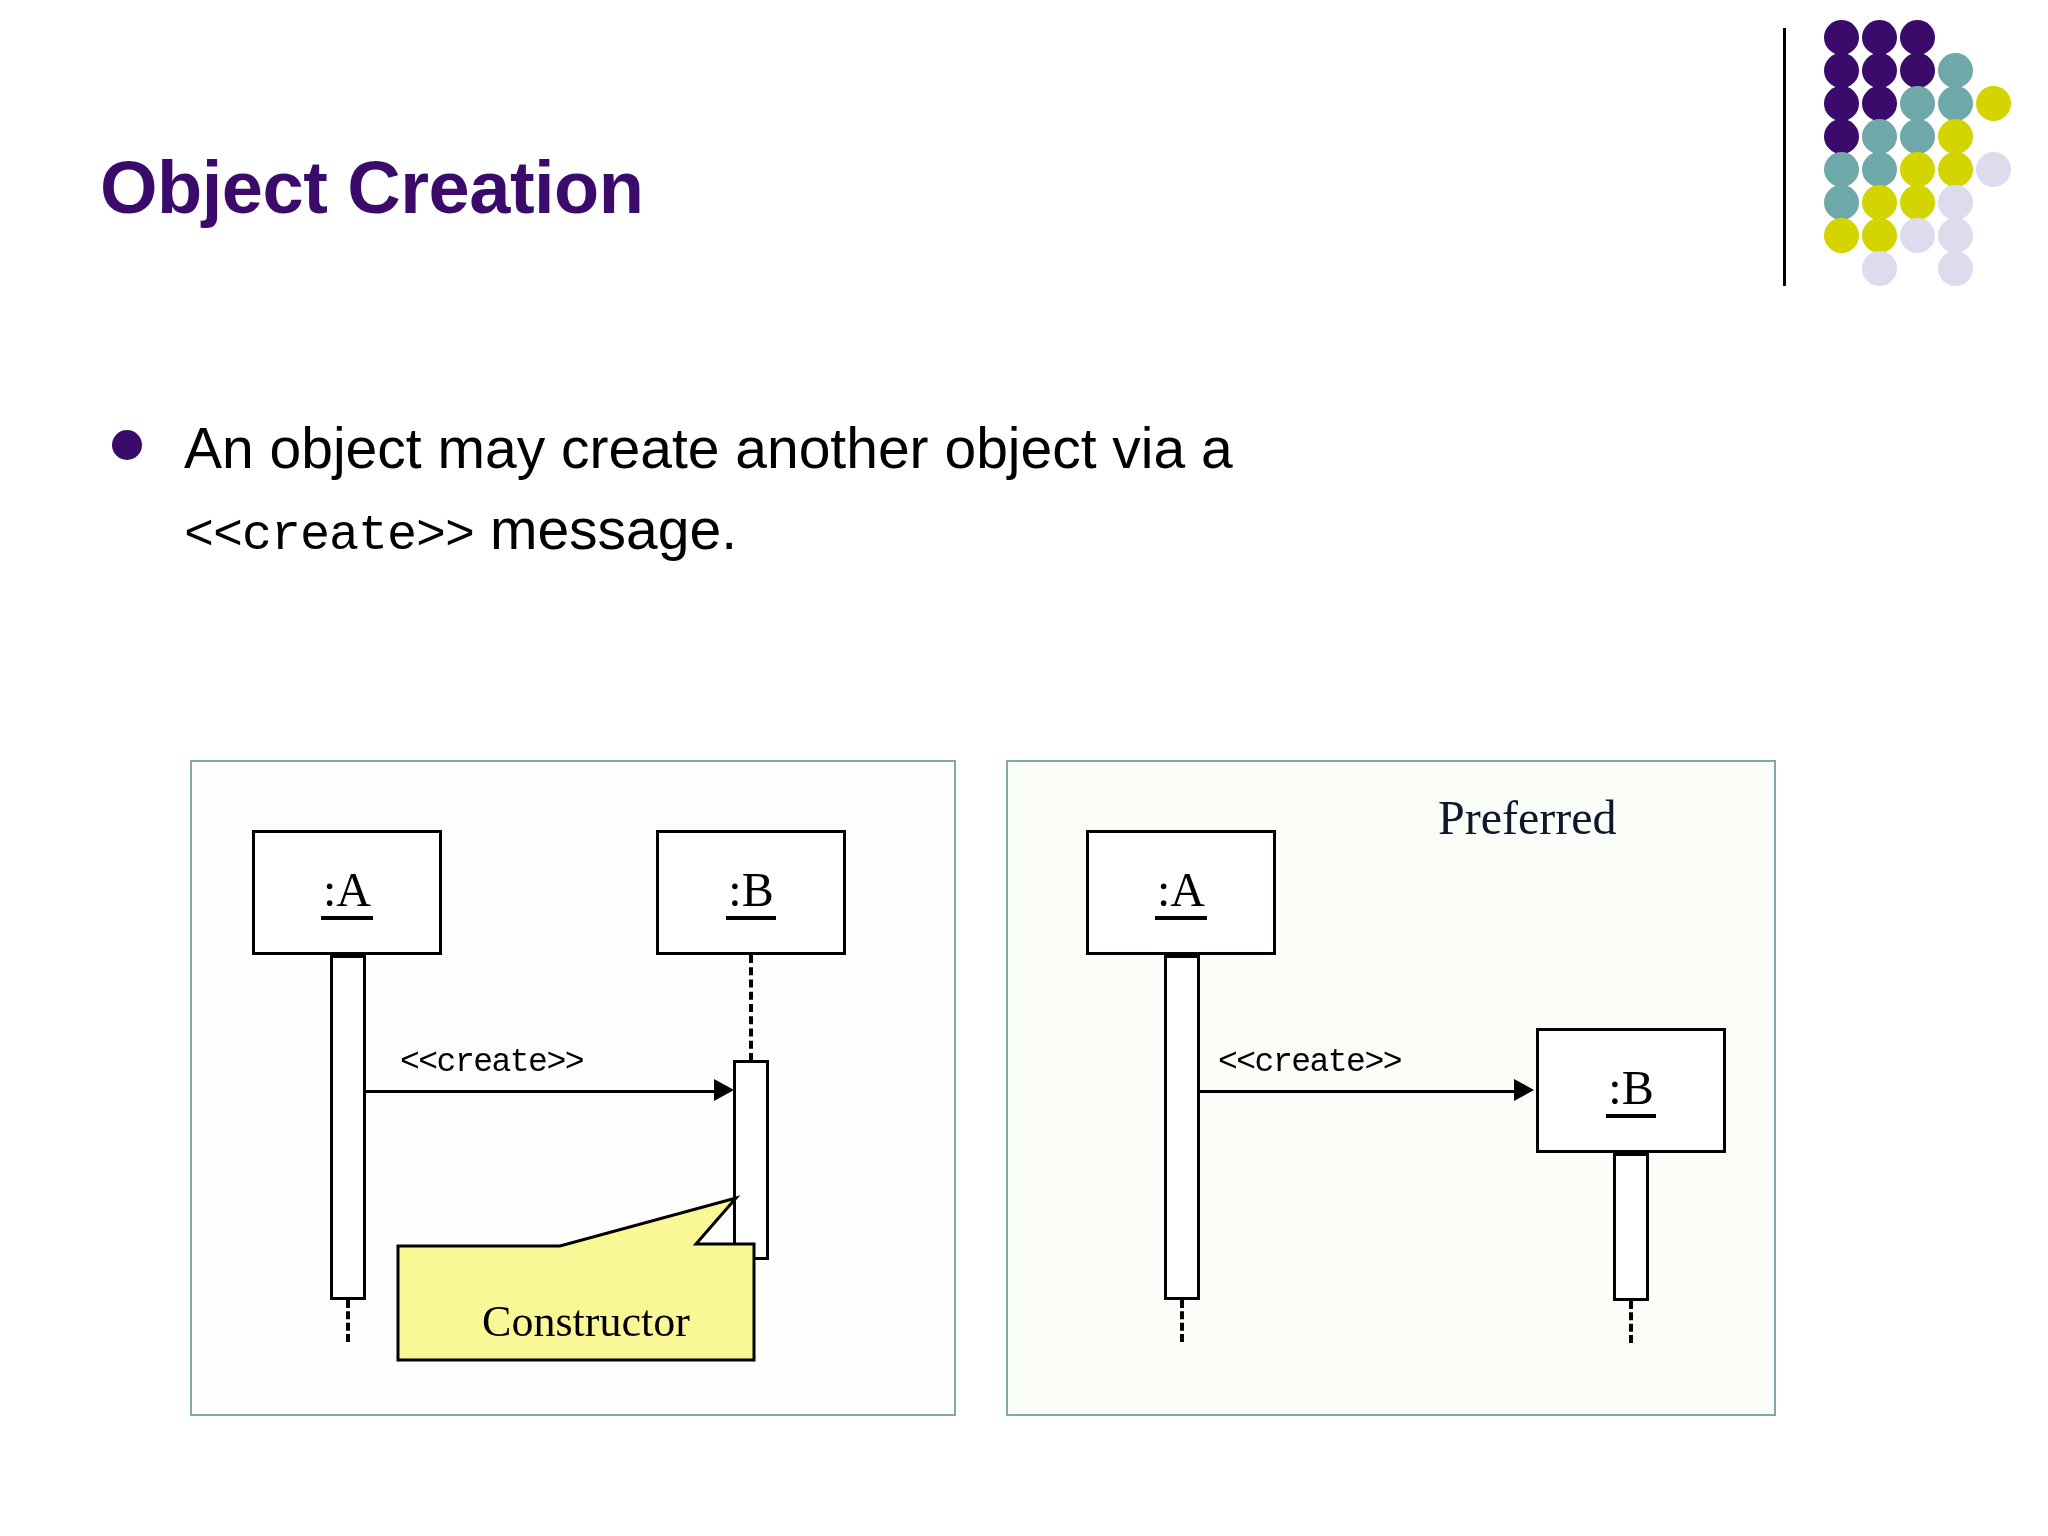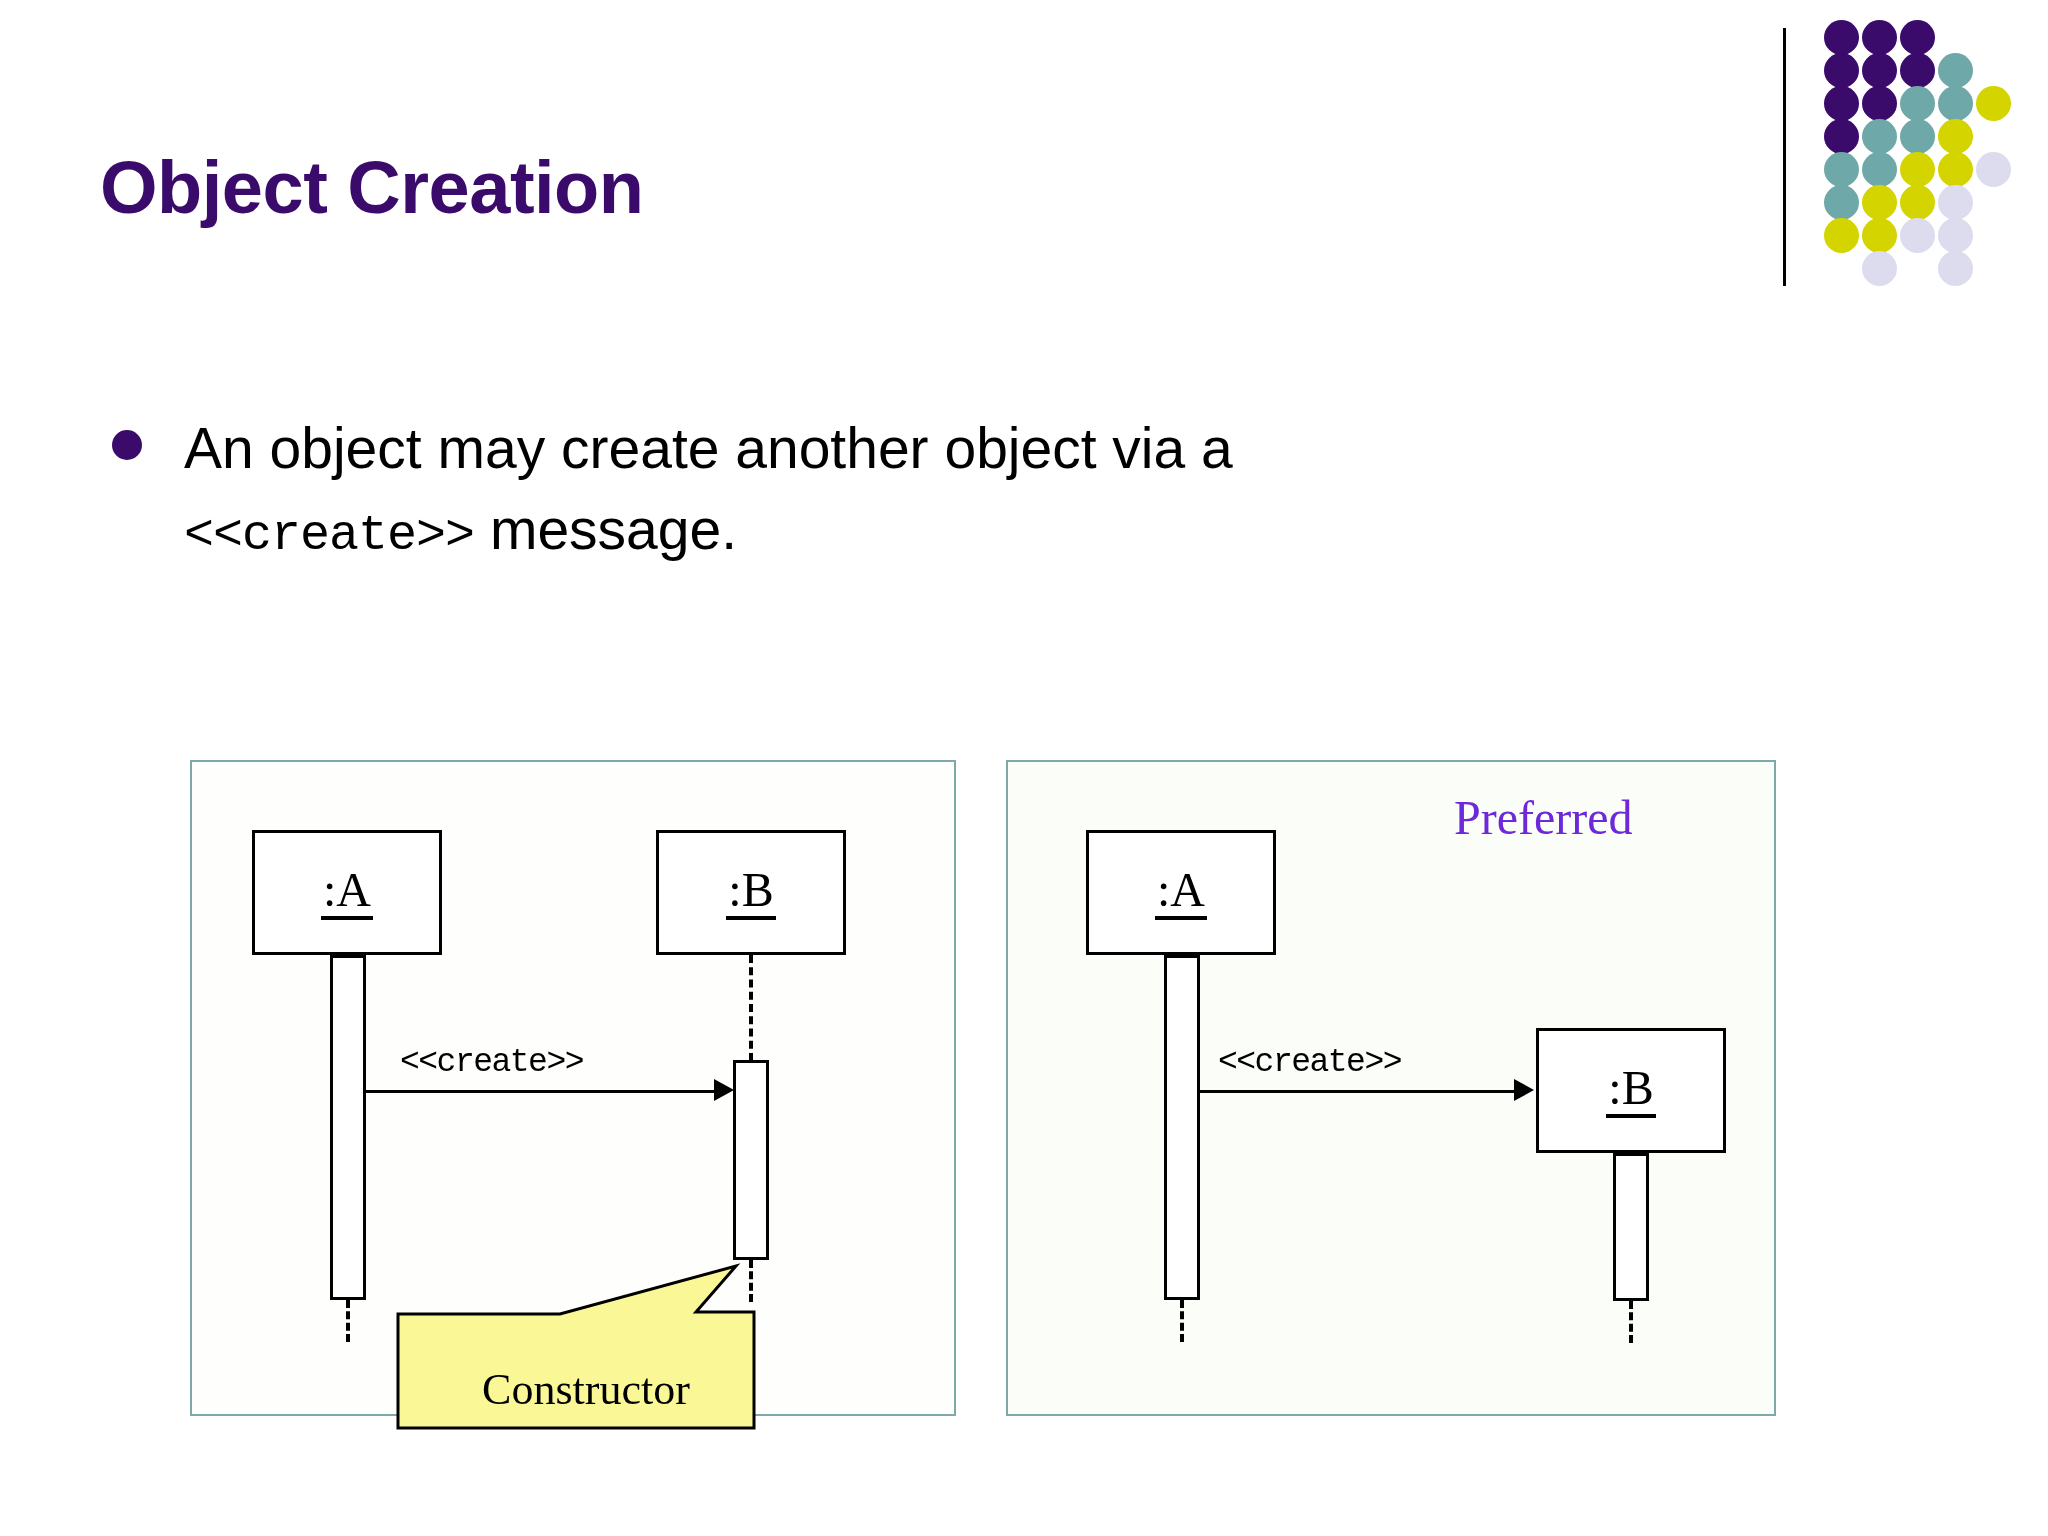--- a/index.html
+++ b/index.html
@@ -92,27 +92,26 @@
   .msg-label{
     position:absolute;
     font-family:"Liberation Mono","DejaVu Sans Mono",monospace;
     font-size:33px;color:#000000;
     letter-spacing:-1.5px;
     white-space:nowrap;
   }
   #preferred-label{
     position:absolute;left:1438px;top:790px;
     font-family:"Liberation Serif","DejaVu Serif",serif;
-    font-size:48px;color:#6d28d9;
-    white-space:nowrap;
-    margin-left:16px;
-  }
-
-  
-  #note-wrap{position:absolute;left:396px;top:1256px;width:360px;height:230px;}
+    font-size:48px;color:#0f172a;
+    white-space:nowrap;
+  }
+
+  
+  #note-wrap{position:absolute;left:396px;top:1188px;width:360px;height:230px;}
   #note-text{
     position:absolute;left:40px;top:108px;width:300px;
     text-align:center;
     font-family:"Liberation Serif","DejaVu Serif",serif;
     font-size:44px;color:#000000;
     white-space:nowrap;
   }
 </style>
 </head>
 <body>

